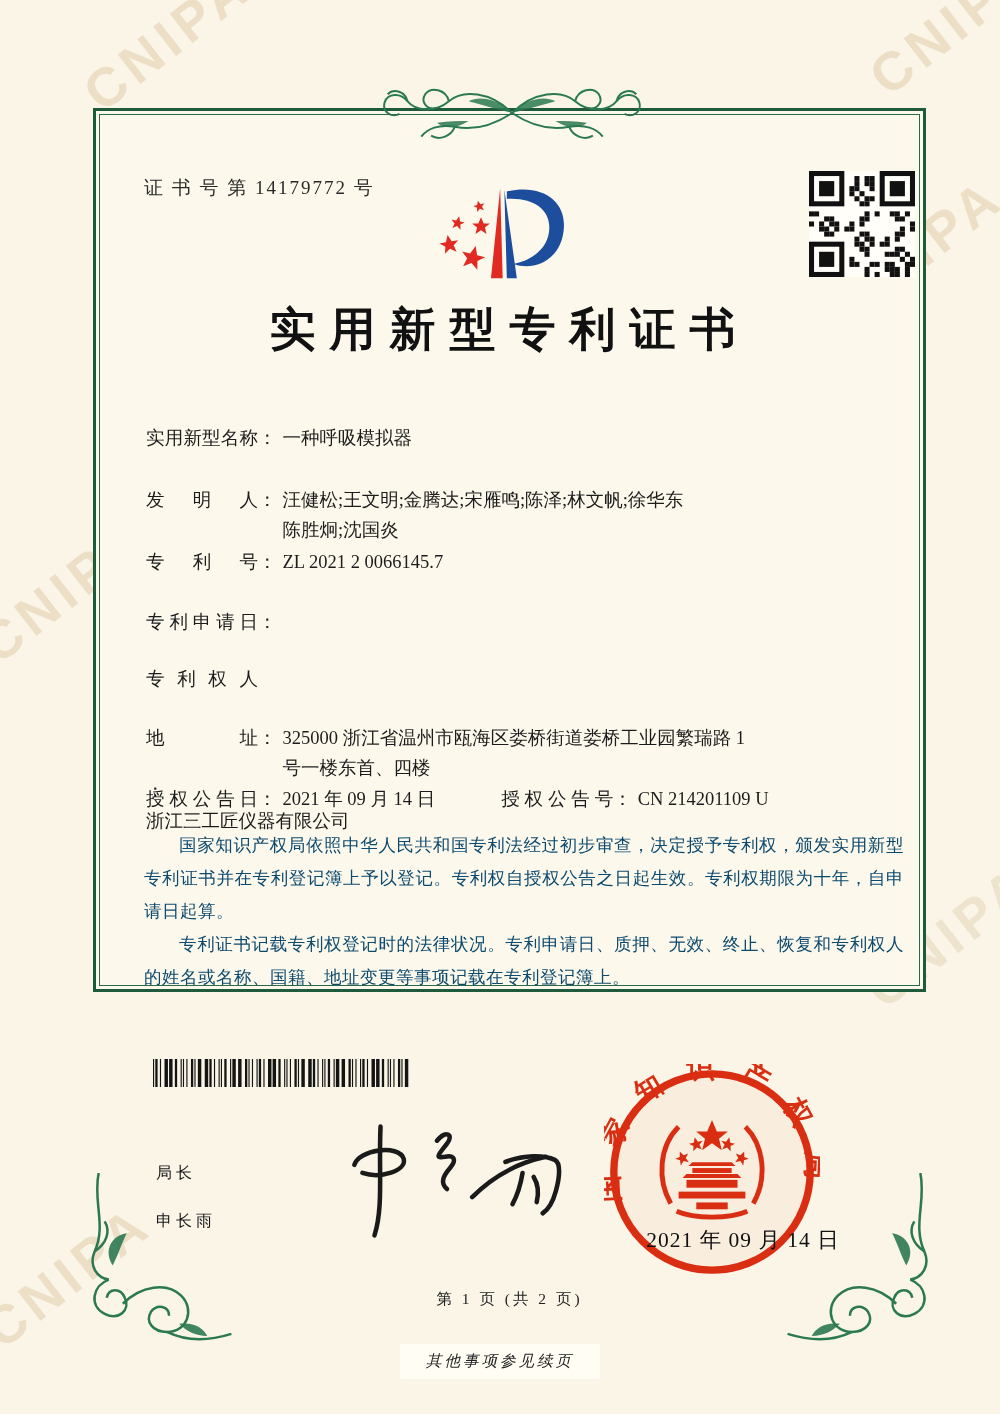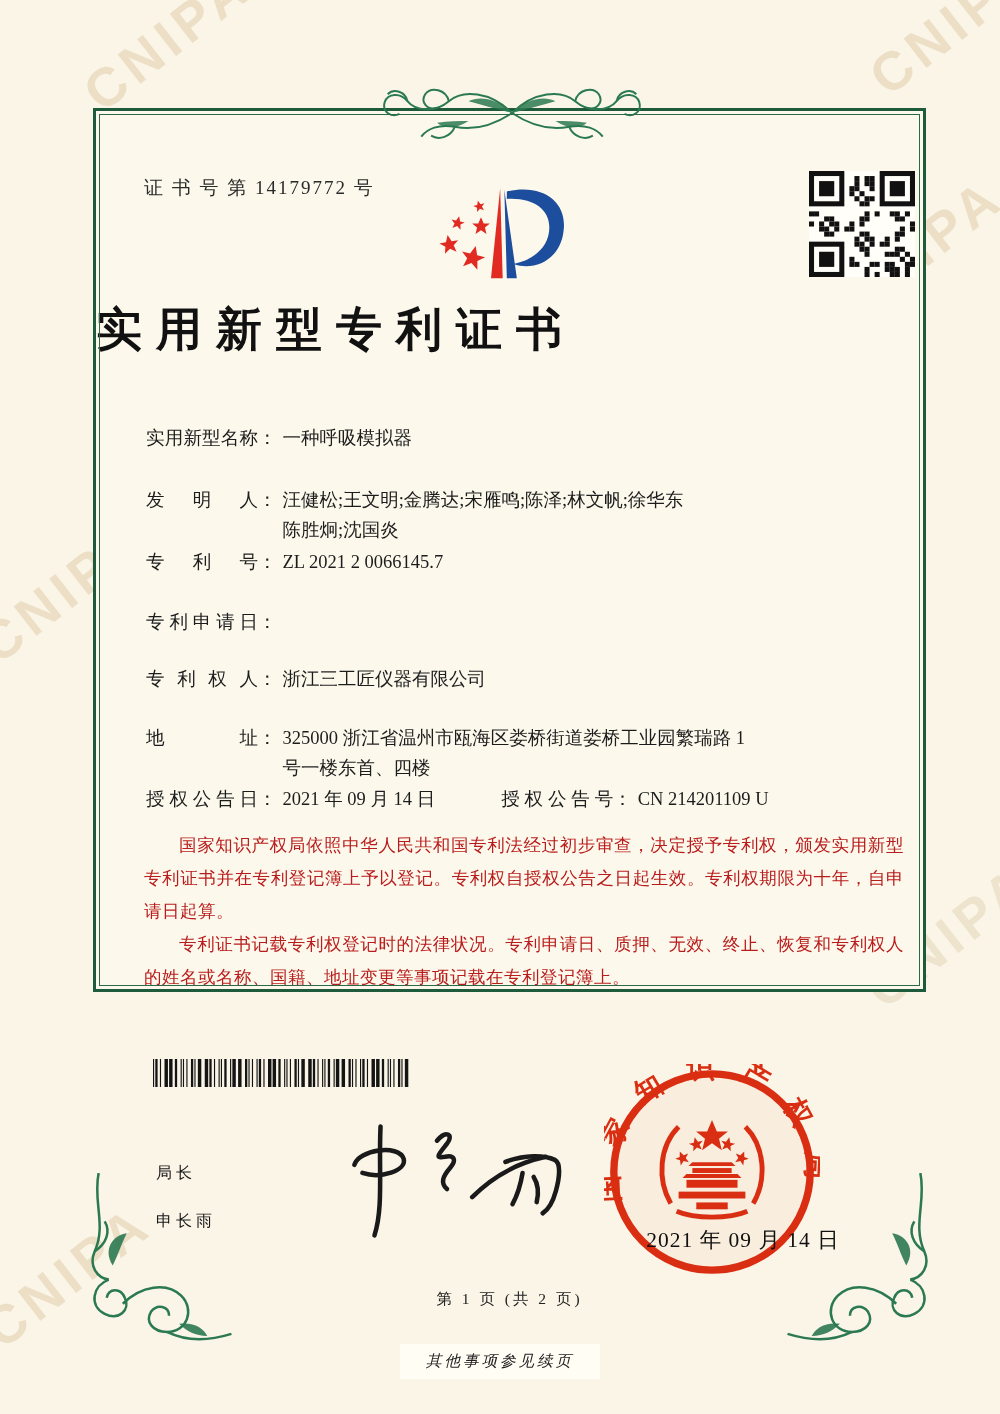--- a/index.html
+++ b/index.html
@@ -29,39 +29,39 @@
       repeating-linear-gradient(0deg,
         rgba(255,255,255,.8) 0 1px,
         rgba(255,255,255,0) 1px 3px,
         rgba(130,155,130,.28) 3px 4px,
         rgba(255,255,255,0) 4px 7px);
   }
   .cert-no{position:absolute;left:48px;top:64px;font-size:19px;letter-spacing:2px;color:#2a2a2a;}
   .logo{position:absolute;left:340px;top:60px;width:150px;height:126px;}
   .qr{position:absolute;left:713px;top:60px;width:106px;height:106px;}
   .title{
-    position:absolute;left:0;right:0;top:188px;text-align:left;
+    position:absolute;left:0;right:0;top:188px;text-align:center;
     font-size:46px;font-weight:600;letter-spacing:14px;color:#111;margin:0;
   }
   .row{position:absolute;left:50px;width:762px;font-size:18.5px;line-height:30px;display:flex;align-items:flex-start;}
   .lbl{display:inline-block;width:112px;text-align:justify;text-align-last:justify;flex:0 0 112px;}
   .colon{flex:0 0 auto;margin-right:6px;}
   .val{white-space:pre-line;flex:1;}
   .row.r-name{top:312px;}
   .row.r-inventors{top:374px;}
   .row.r-patentno{top:436px;justify-content:space-between;}
   .row.r-filing{top:496px;}
-  .row.r-patentee{top:553px;}
+  .row.r-patentee{top:553px;flex-direction:column;}
   .row.r-address{top:612px;}
   .row.r-grant{top:673px;}
   .grant-group{display:flex;align-items:flex-start;}
   .grant-group.second{margin-left:66px;justify-content:center;}
   .bodytext{
     position:absolute;left:48px;top:718px;width:760px;
-    font-size:17.5px;line-height:33px;text-align:justify;color:#b91c1c;letter-spacing:.5px;
+    font-size:17.5px;line-height:33px;text-align:justify;color:#0c4a6e;letter-spacing:.5px;
   }
   .bodytext p{margin:0;text-indent:2em;}
   .barcode{position:absolute;left:57px;top:948px;width:256px;height:28px;}
   .officer{position:absolute;left:60px;top:1038px;font-size:16px;line-height:48px;letter-spacing:4px;color:#161616;}
   .sign{position:absolute;left:212px;top:1002px;width:272px;height:134px;}
   .seal{position:absolute;left:508px;top:953px;width:216px;height:216px;}
   .seal-date{
     position:absolute;left:532px;top:1114px;width:230px;
     font-size:21.5px;letter-spacing:1px;color:#101010;text-align:center;
   }

